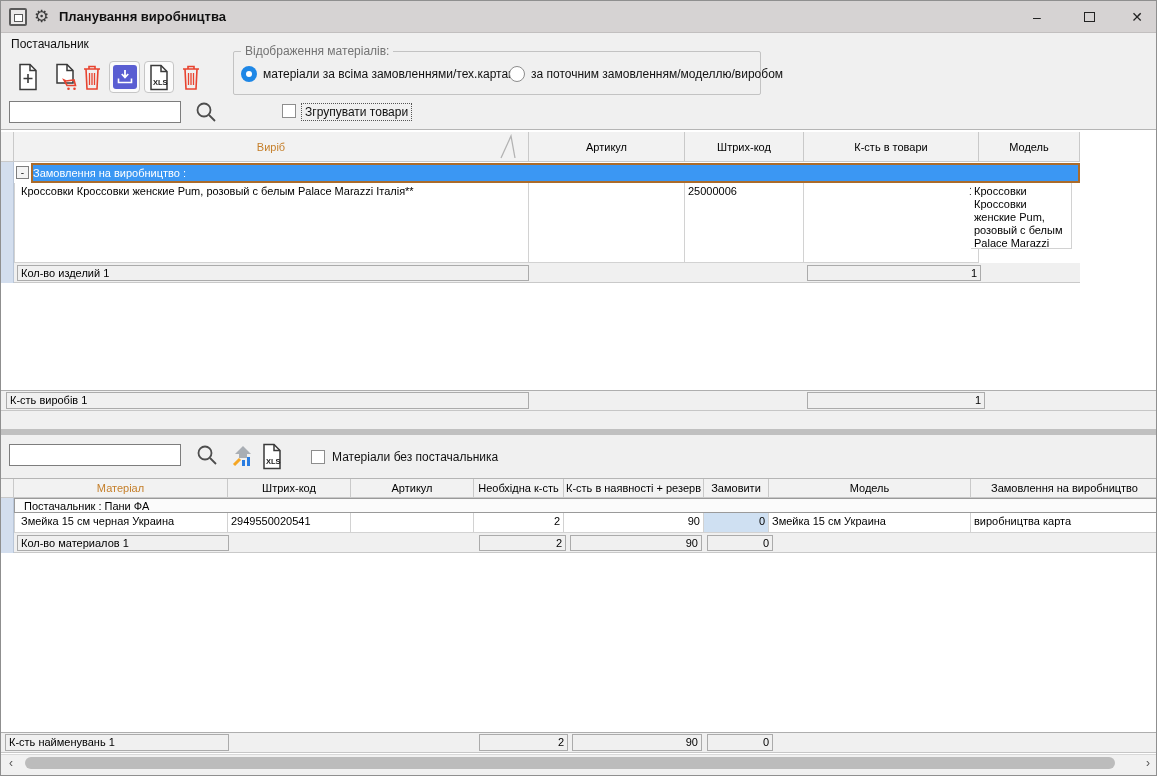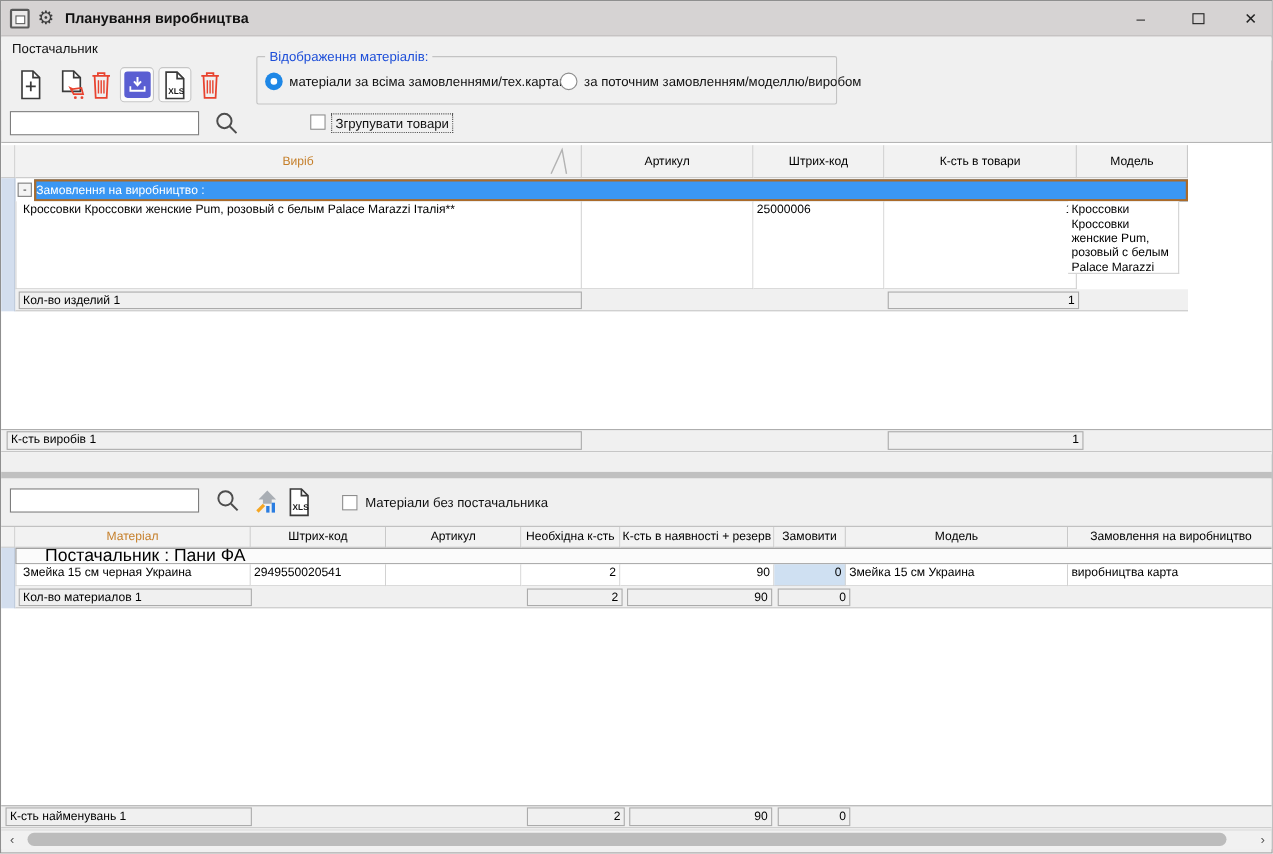--- a/index.html
+++ b/index.html
@@ -17,21 +17,21 @@
   .maxglyph{width:11px;height:10px;border:1.5px solid #222;}
   
   .menubar{left:0;top:33px;width:1157px;height:21px;background:#f0f0f0;}
   .menu-item{left:10px;top:36px;font-size:12px;color:#111;}
   
   .tbtn{display:flex;align-items:center;justify-content:center;}
   .boxed{border:1px solid #c6c6c6;border-radius:4px;background:#fbfbfb;}
   .imp-inner{width:24px;height:24px;border-radius:3px;background:#5a5ed2;display:flex;align-items:center;justify-content:center;}
   
   .gbox{left:232px;top:50px;width:528px;height:44px;border:1px solid #c3c3c3;border-radius:2px;background:#f0f0f0;}
-  .gbox-legend{left:240px;top:43px;background:#f0f0f0;padding:0 4px;font-size:12px;color:#1d4ed8;}
+  .gbox-legend{left:240px;top:43px;background:#f0f0f0;padding:0 4px;font-size:12px;color:#737373;}
   .radio-on{width:16px;height:16px;border-radius:50%;background:#1e87e6;position:relative;}
   .radio-on:after{content:"";position:absolute;left:5px;top:5px;width:6px;height:6px;border-radius:50%;background:#fff;}
   .radio-off{width:16px;height:16px;border-radius:50%;background:#fff;border:1px solid #8d8d8d;}
   .rlabel{font-size:12px;color:#111;margin-left:6px;}
   .radio-row{display:flex;align-items:center;}
   
   .search{width:172px;height:22px;border:1px solid #7d7d7d;background:#fff;font-size:12px;padding:0 4px;font-family:"Liberation Sans",sans-serif;}
   .chk{width:14px;height:14px;border:1px solid #8d8d8d;background:#fff;}
   .chk-label{font-size:12px;color:#111;}
   .dotted{border:1px dotted #555;padding:1px 3px;}
@@ -39,21 +39,21 @@
   .c{position:absolute;font-size:11px;color:#000;white-space:nowrap;overflow:hidden;padding:2px 3px;}
   .hdr{background:#f2f2f2;border-right:1px solid #c9c9c9;border-bottom:1px solid #c9c9c9;display:flex;align-items:center;justify-content:center;padding:0 2px;}
   .hdr-orange{color:#c57f2a;}
   .cell{background:#fff;border-right:1px solid #d2d2d2;border-bottom:1px solid #d2d2d2;}
   .num{text-align:right;}
   .sumband{background:#f0f0f0;border-bottom:1px solid #c9c9c9;}
   .sumbox{position:absolute;border:1px solid #ababab;background:#f0f0f0;font-size:11px;padding:1px 3px;white-space:nowrap;overflow:hidden;}
   .indicator{background:#d3deee;border-right:1px solid #b9c6d8;}
   .gbtn{position:absolute;width:13px;height:13px;border:1px solid #7e7e7e;background:#f4f4f4;font-size:10px;line-height:11px;text-align:center;color:#222;}
   .grouprow-blue{background:#3b97f3;border:2px solid #ab6b2a;color:#fff;font-size:11px;display:flex;align-items:center;padding:0 0;}
-  .grouprow-plain{background:#fbfbfb;border:1px solid #9a9a9a;color:#000;font-size:16px;display:flex;align-items:center;padding:0 4px 0 26px;}
+  .grouprow-plain{background:#fbfbfb;border:1px solid #9a9a9a;color:#000;font-size:11px;display:flex;align-items:center;padding:0 4px 0 9px;}
   .footerband{background:#f0f0f0;border-top:1px solid #aeaeae;border-bottom:1px solid #c6c6c6;}
   .splitter{background:#c0c0c0;}
   
   .sbar{left:0;top:753px;width:1157px;height:18px;background:#f1f1f1;border-top:1px solid #d9d9d9;}
   .sarrow{top:753px;width:16px;height:18px;display:flex;align-items:center;justify-content:center;color:#555;font-size:12px;}
   .sthumb{left:24px;top:756px;width:1090px;height:12px;background:#bcbcbc;border-radius:6px;}
   svg{display:block;}
 </style>
 </head>
 <body>

